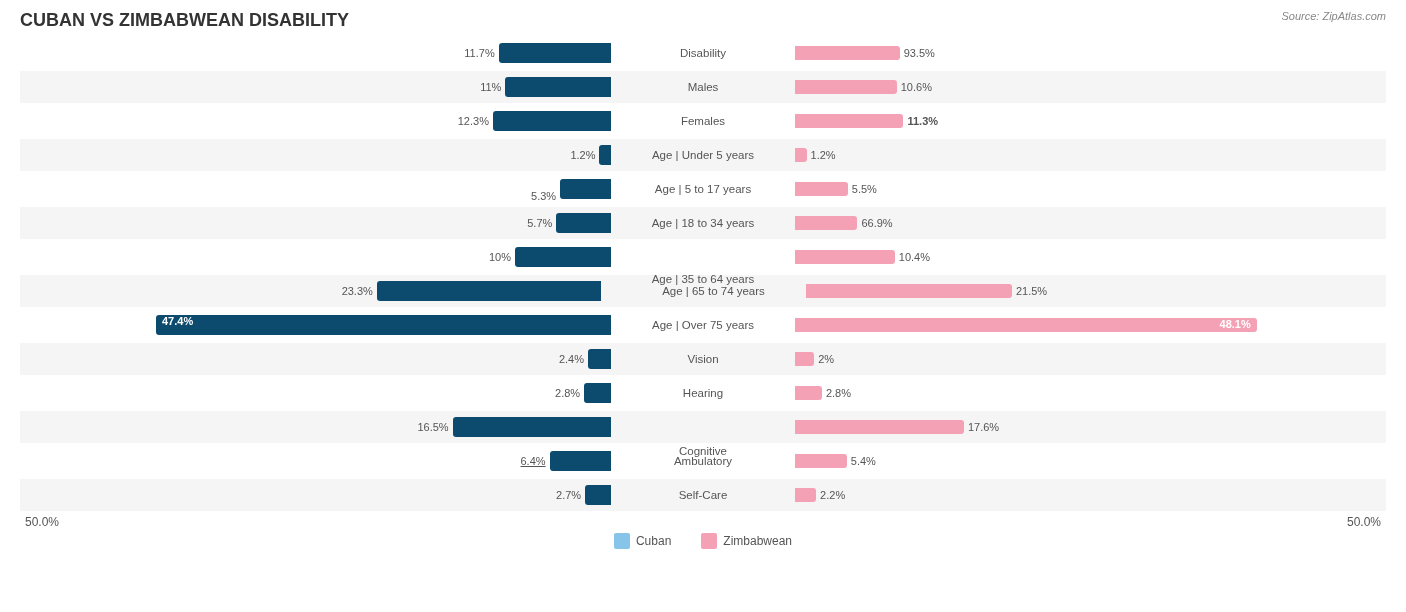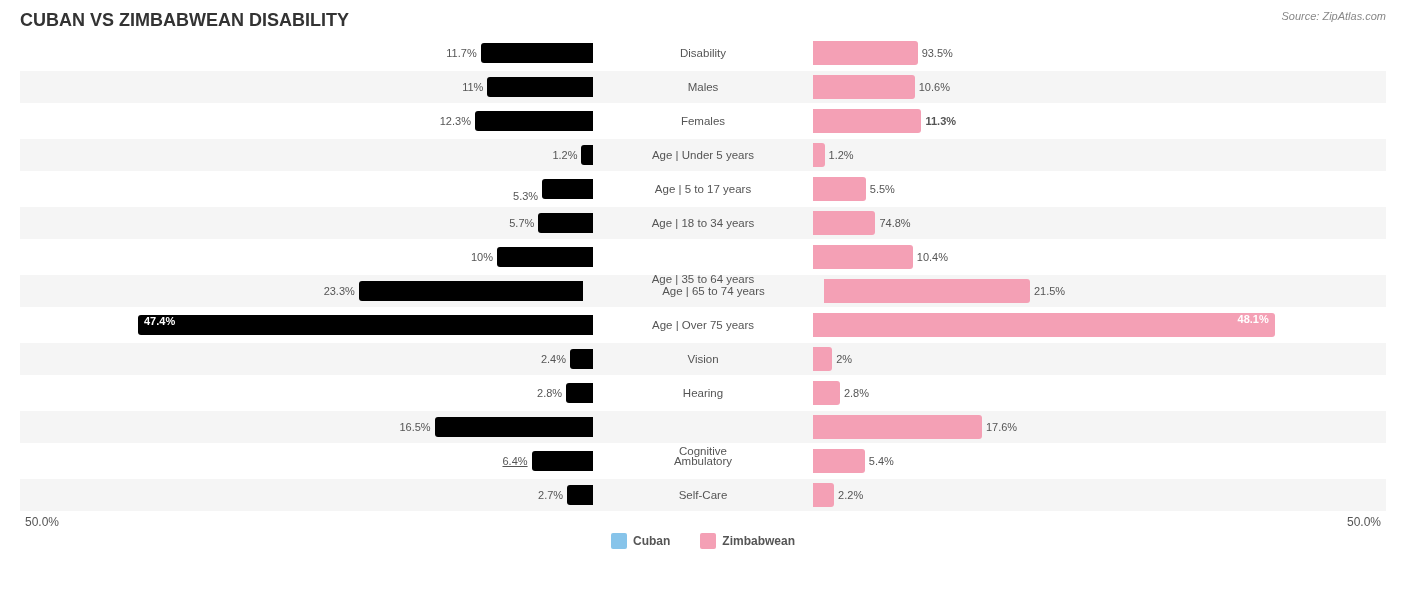--- a/index.html
+++ b/index.html
@@ -68,37 +68,37 @@
     }
     .right-area {
       flex: 1;
       display: flex;
       justify-content: flex-start;
       align-items: center;
       position: relative;
       height: 28px;
     }
     .label-center {
-      width: 220px;
+      width: 184px;
       text-align: center;
       font-size: 11.5px;
       color: #555;
       z-index: 2;
       white-space: nowrap;
       flex-shrink: 0;
     }
     .bar-left {
       height: 20px;
-      background: #000000;
+      background: #0c4a6e;
       border-radius: 3px 0 0 3px;
       position: absolute;
       right: 0;
     }
     .bar-right {
-      height: 24px;
+      height: 14px;
       background: #f4a0b5;
       border-radius: 0 3px 3px 0;
       position: absolute;
       left: 0;
     }
     .val-inside-left {
       font-size: 11px;
       color: #fff;
       font-weight: bold;
       position: absolute;
@@ -136,21 +136,20 @@
     .axis-center {
       width: 220px;
       flex-shrink: 0;
     }
     .legend {
       display: flex;
       justify-content: center;
       align-items: center;
       gap: 30px;
       margin-top: 4px;
-      font-weight: bold;
     }
     .legend-item {
       display: flex;
       align-items: center;
       gap: 6px;
       font-size: 12px;
       color: #555;
     }
     .legend-box {
       width: 16px;
@@ -259,21 +258,21 @@
         <span style="position:absolute; right:58.72px; font-size:11px; color:#555; white-space:nowrap;">5.7%</span>
         <div class="bar-left" style="width:54.72px;">
           
         </div>
       </div>
       <div class="label-center" style="font-size:11.5px; color:#555;">Age | 18 to 34 years</div>
       <div class="right-area">
         <div class="bar-right" style="width:62.400000000000006px;">
           
         </div>
-        <span style="position:absolute; left:66.4px; font-size:11px; color:#555; white-space:nowrap;">74.8%</span>
+        <span style="position:absolute; left:66.4px; font-size:11px; color:#555; white-space:nowrap;">66.9%</span>
       </div>
     </div>
   </div>
       <div class="bar-row white">
     <div class="bars-wrapper">
       <div class="left-area">
         <span style="position:absolute; right:100px; font-size:11px; color:#555; white-space:nowrap;">10%</span>
         <div class="bar-left" style="width:96px;">
           
         </div>

